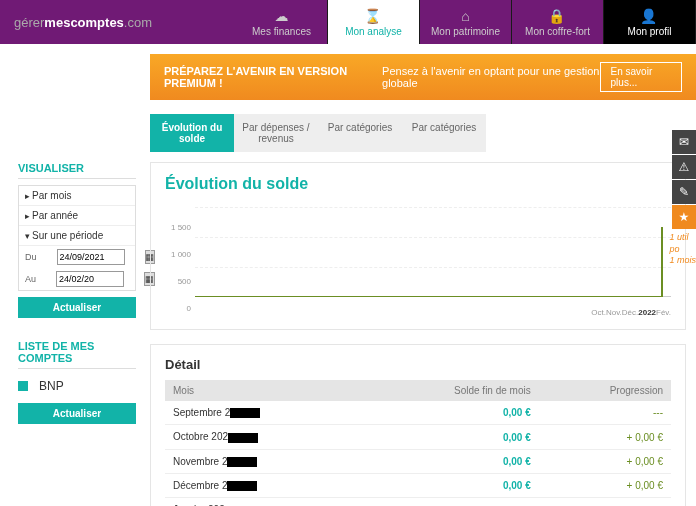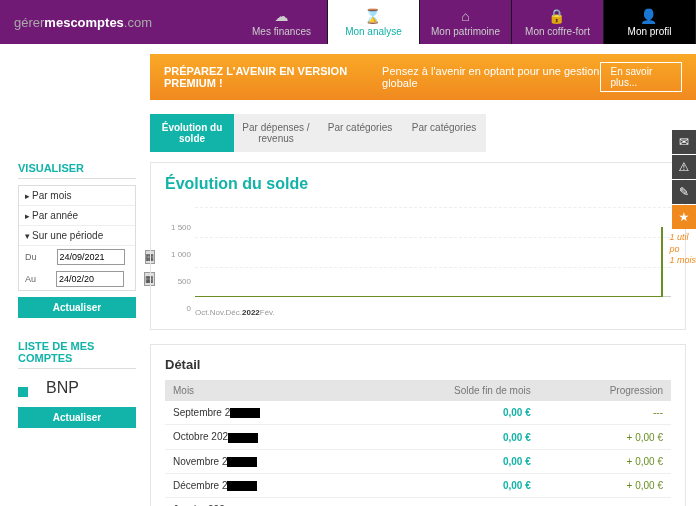--- a/index.html
+++ b/index.html
@@ -25,32 +25,32 @@
 .side-row{padding:4px 6px;font-size:10px;border-bottom:1px solid #eee;cursor:pointer}
 .side-row:last-child{border-bottom:none}
 .side-row::before{content:"▸ ";font-size:9px}
 .side-row.open::before{content:"▾ "}
 .date-row{display:flex;align-items:center;gap:20px;padding:3px 6px}
 .date-row label{font-size:9px;color:#666;width:14px}
 .date-row input{width:68px;font-size:9px;padding:2px;border:1px solid #999}
 .date-row .cal{width:14px;height:14px;background:#ddd;border:1px solid #999;display:flex;align-items:center;justify-content:center;font-size:9px}
 .btn-upd{background:#12b3a8;color:#fff;text-align:center;padding:5px;font-size:10px;font-weight:700;cursor:pointer;margin-top:6px}
 .side-block{margin-top:22px}
-.acct{display:flex;align-items:flex-end;gap:18px;padding:4px 0;font-size:16px}
+.acct{display:flex;align-items:center;gap:11px;padding:4px 0;font-size:12px}
 .acct .cb{width:10px;height:10px;border:1px solid #12b3a8;background:#12b3a8}
 .content{flex:1;padding-right:10px}
 .card{border:1px solid #e5e5e5;padding:12px 14px;margin-bottom:14px}
 .card h2{color:#12b3a8;font-size:16px;font-weight:700;margin-bottom:14px}
 .chart{position:relative;height:110px;margin-left:30px}
 .y-axis{position:absolute;left:-28px;top:16px;height:90px;display:flex;flex-direction:column;justify-content:space-between;font-size:8px;color:#999;text-align:right;width:24px}
 .grid{position:absolute;left:0;right:0;top:0;height:90px;border-bottom:1px solid #ccc}
 .grid div{height:30px;border-top:1px dashed #eee}
 .spike{position:absolute;right:8px;bottom:20px;width:2px;height:70px;background:#6b8e23}
 .baseline{position:absolute;left:0;right:8px;bottom:20px;height:1px;border-top:1px solid #6b8e23}
-.x-axis{position:absolute;left:0;right:0;bottom:0;display:flex;justify-content:flex-start;font-size:8px;color:#999}
+.x-axis{position:absolute;left:0;right:0;bottom:0;display:flex;justify-content:flex-end;font-size:8px;color:#999}
 .x-axis span.cur{color:#333;font-weight:700}
 .card h3{font-size:13px;font-weight:700;margin-bottom:8px;color:#333}
 table{width:100%;border-collapse:collapse;font-size:10px}
 th{background:#e5e5e5;color:#777;font-weight:400;padding:5px 8px;text-align:left}
 th.r,td.r{text-align:right}
 td{padding:6px 8px;border-bottom:1px solid #eee}
 td.v{color:#12b3a8;font-weight:700}
 td.p{color:#6b8e23}
 .redact{display:inline-block;width:30px;height:10px;background:#000;vertical-align:middle}
 .rail{position:fixed;right:0;top:130px;display:flex;flex-direction:column}

